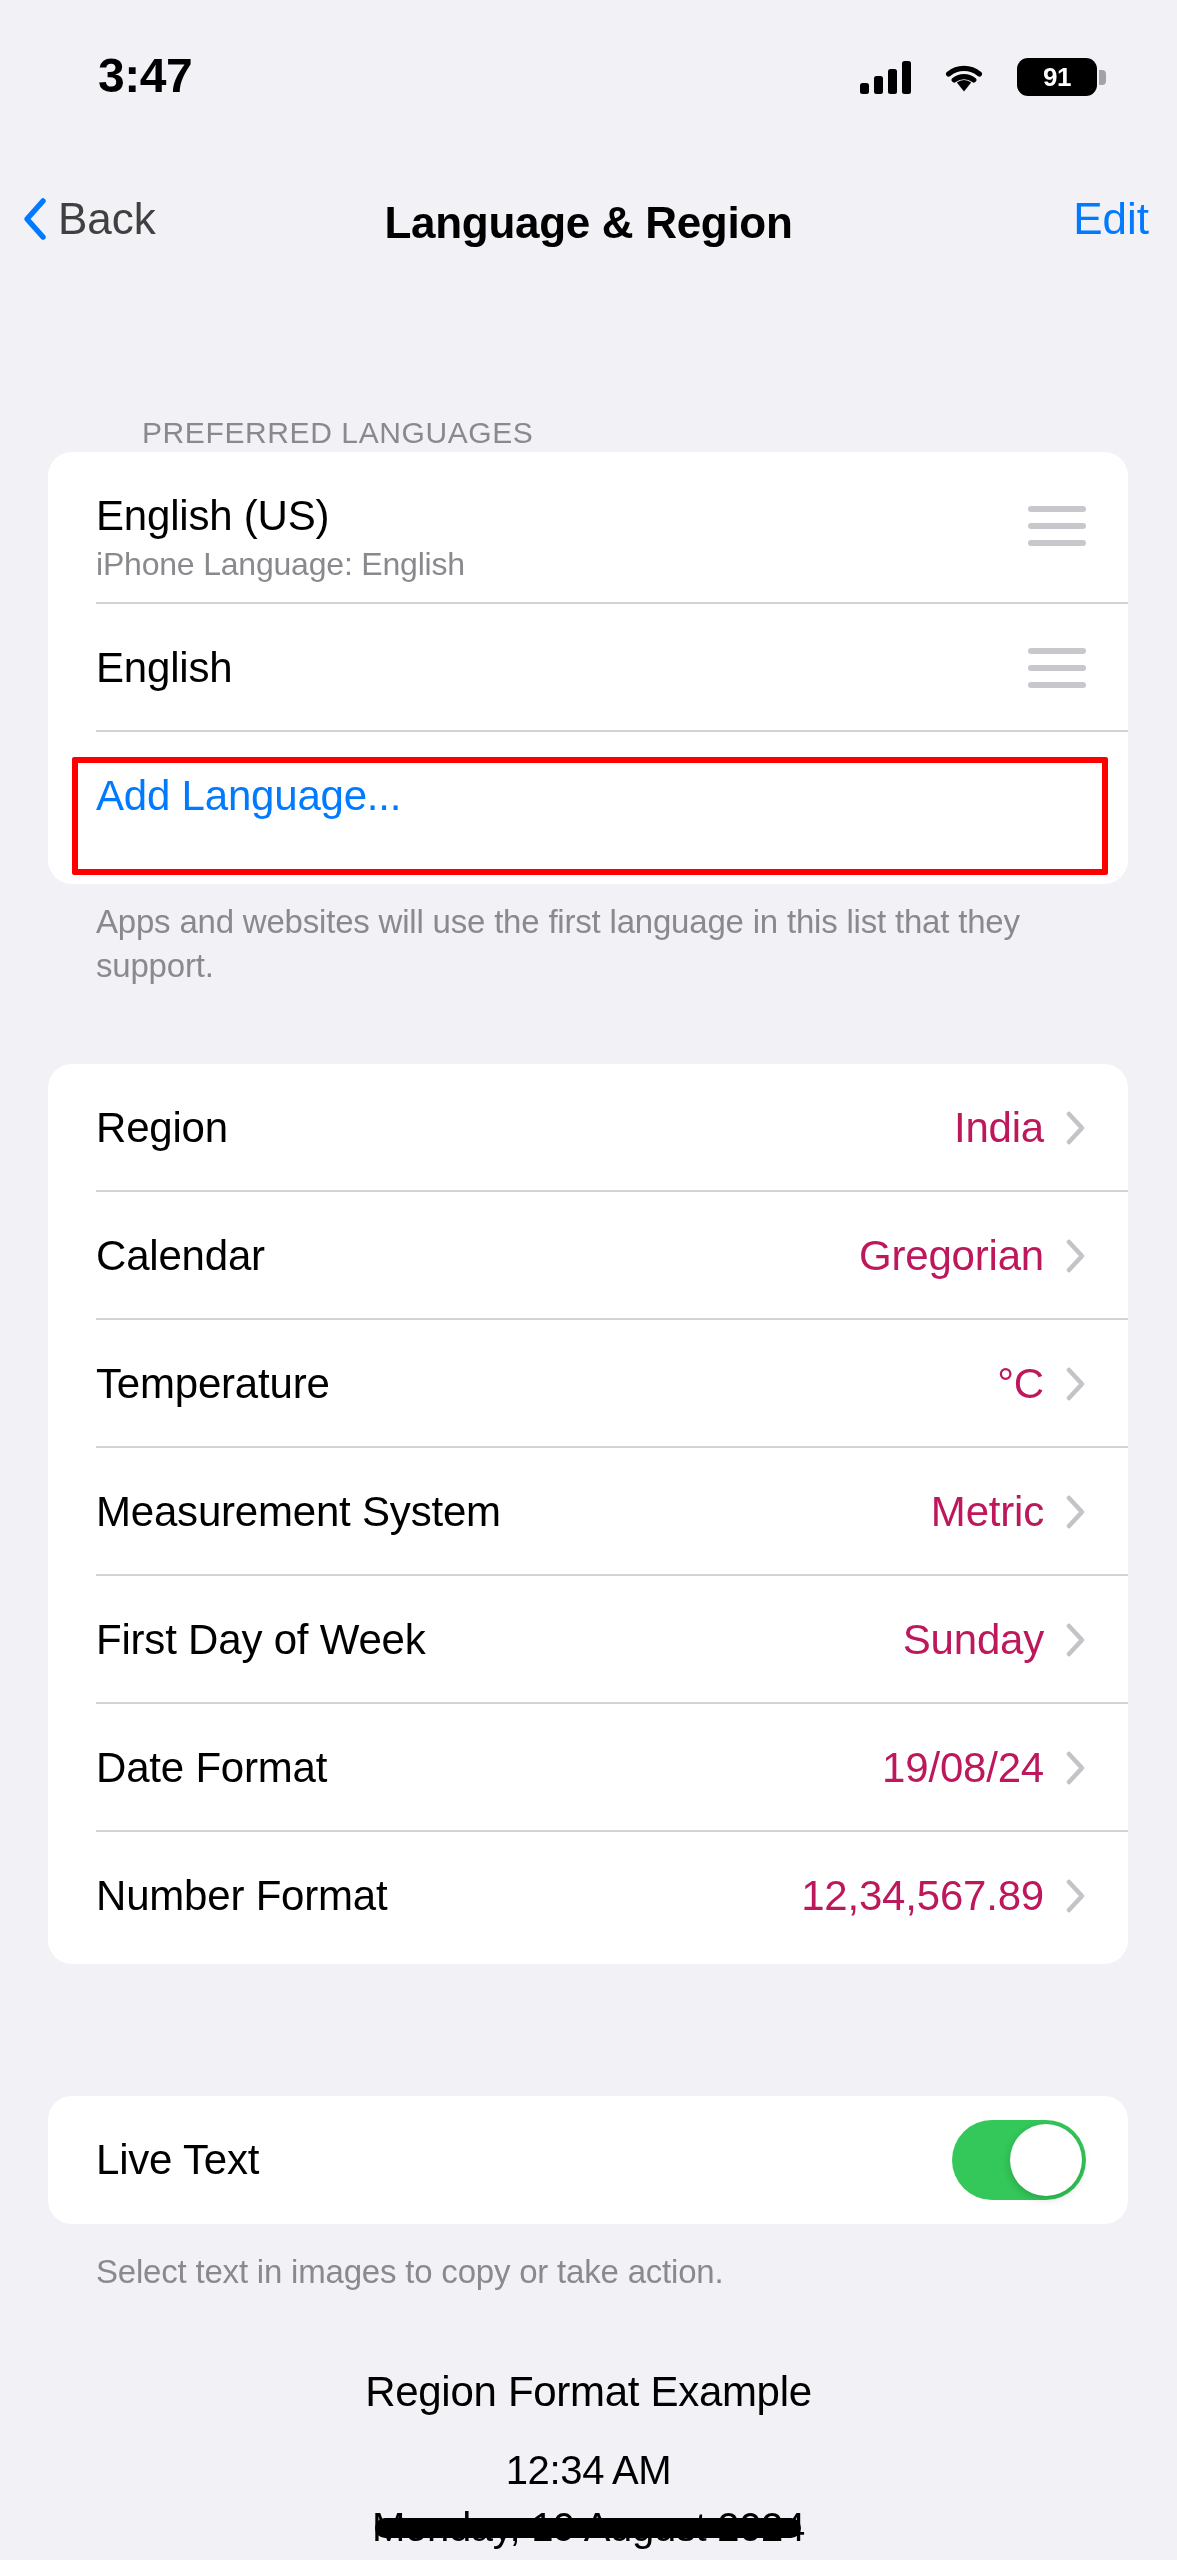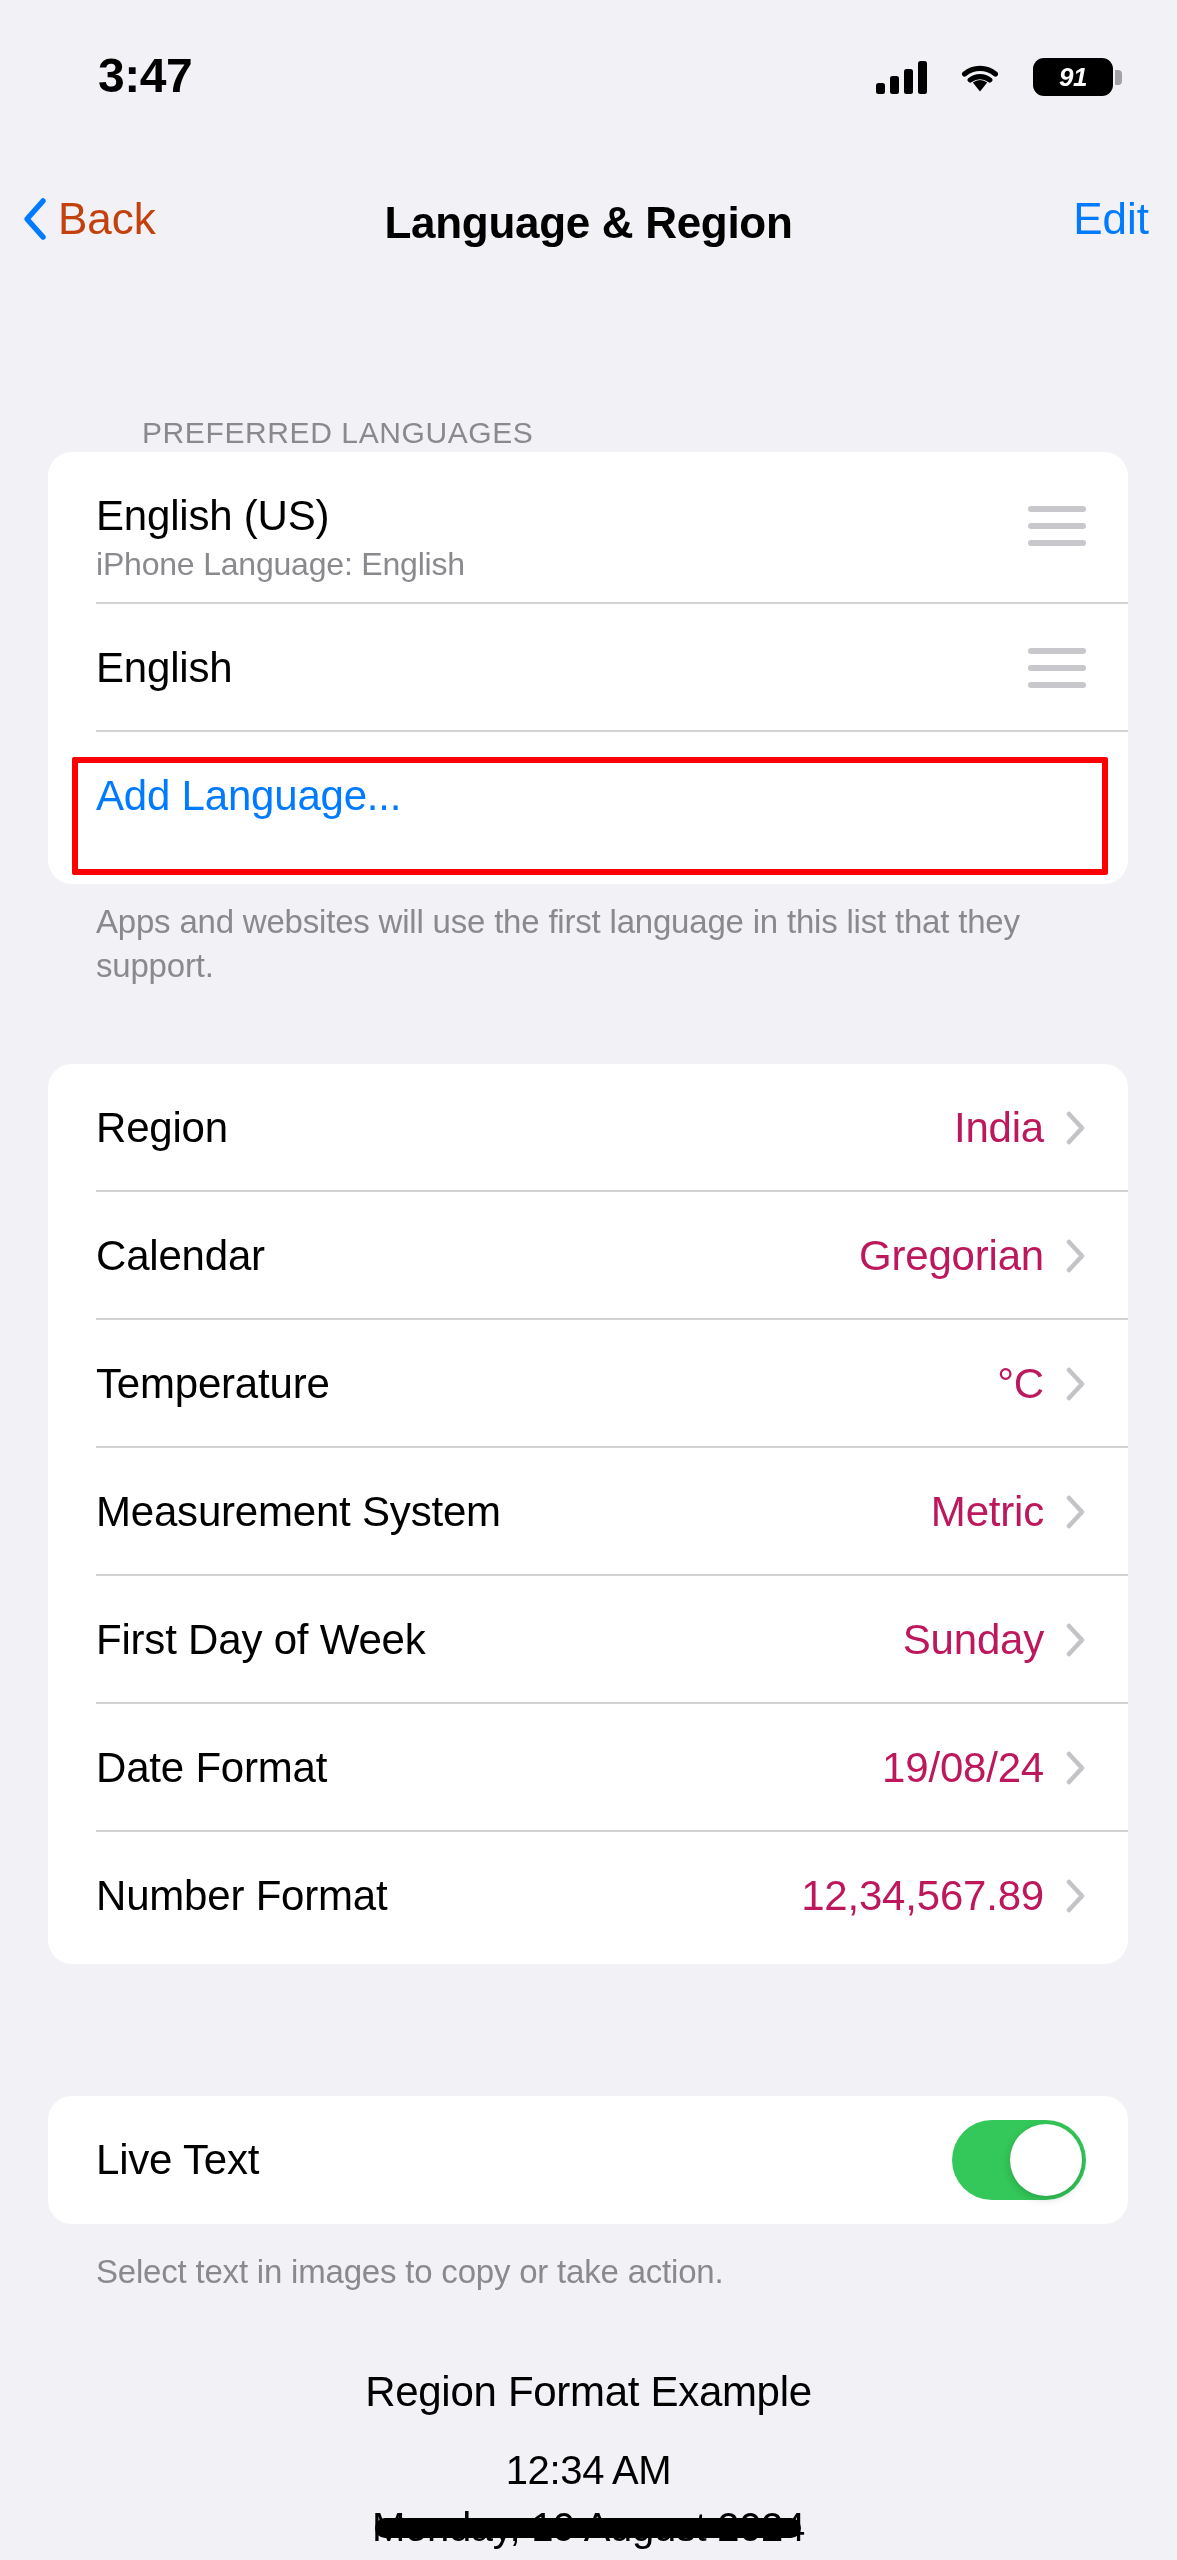--- a/index.html
+++ b/index.html
@@ -19,22 +19,22 @@
   
   .statusbar {
     position:absolute; top:0; left:0; width:1177px; height:150px;
   }
   .sb-time {
     position:absolute; left:98px; top:48px;
     font-size:48px; font-weight:bold; color:#000;
     letter-spacing:-0.5px;
   }
   .sb-icons {
-    position:absolute; right:64px; top:58px;
-    display:flex; align-items:center; gap:31px;font-style:italic;
+    position:absolute; right:80px; top:58px;
+    display:flex; align-items:center; gap:31px;
   }
   .sig { display:flex; align-items:flex-end; gap:5px; height:34px; }
   .sig i { display:block; width:9px; background:#000; border-radius:2.5px; }
   .sig i:nth-child(1){ height:11px; }
   .sig i:nth-child(2){ height:18px; }
   .sig i:nth-child(3){ height:25px; }
   .sig i:nth-child(4){ height:33px; }
   .wifi { width:44px; height:34px; display:block; }
   .batt {
     position:relative; width:80px; height:38px;
@@ -48,21 +48,21 @@
     border-radius:0 4px 4px 0;
   }
 
   
   .navbar {
     position:absolute; top:186px; left:0; width:1177px; height:100px;
   }
   .nav-back {
     position:absolute; left:22px; top:8px;
     display:flex; align-items:center; gap:10px;
-    color:#c2410c; font-size:44px; cursor:pointer;
+    color:#404040; font-size:44px; cursor:pointer;
   }
   .nav-back .chev { width:26px; height:44px; display:block; }
   .nav-title {
     position:absolute; left:0; width:1177px; top:12px;
     text-align:center; font-size:44px; font-weight:bold; color:#000;
     letter-spacing:-0.3px;
   }
   .nav-edit {
     position:absolute; right:28px; top:8px;
     color:#007aff; font-size:44px; cursor:pointer;

